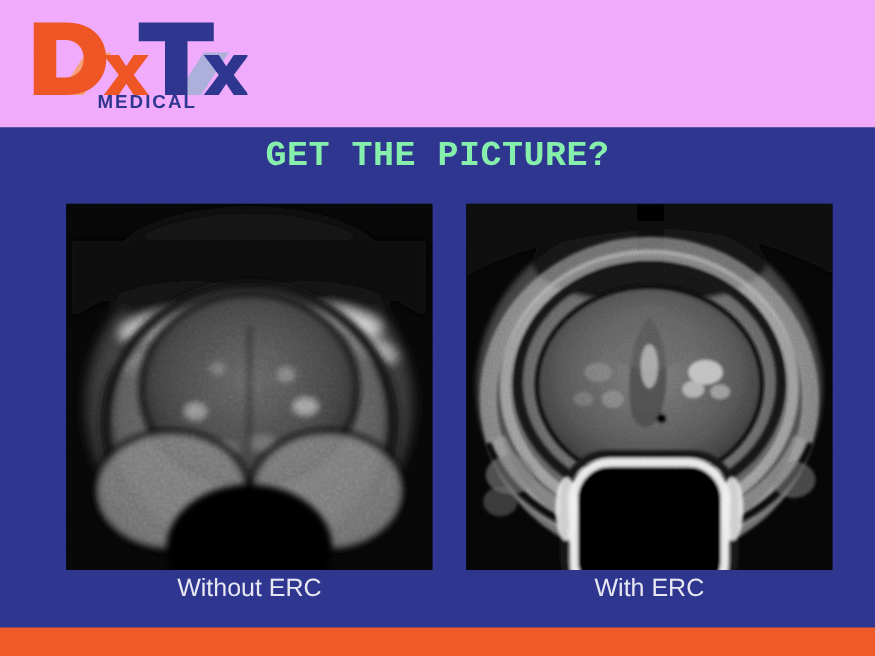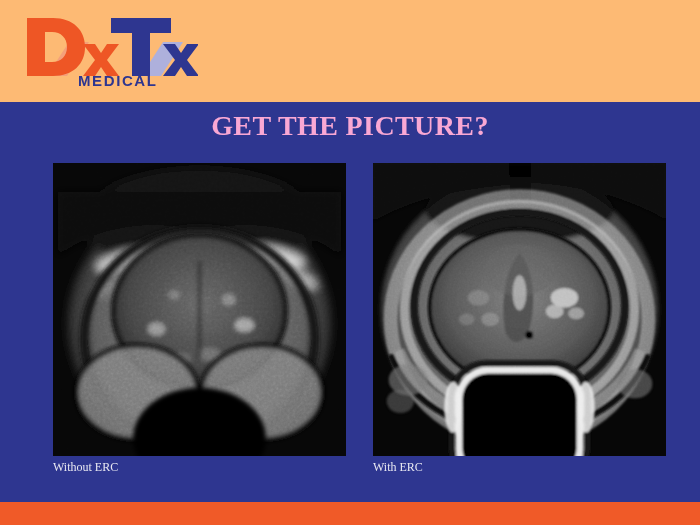--- a/index.html
+++ b/index.html
@@ -7,58 +7,58 @@
   body {
     font-family:"Liberation Sans", sans-serif;
     background:#2e3690;
     overflow:hidden;
     position:relative;
   }
 
   
   #header {
     position:absolute; left:0; top:0; width:700px; height:102px;
-    background:#fdba74;
+    background:#f0abfc;
   }
   #logo {
     position:absolute; left:23px; top:14px;
     width:175px; height:76px;
   }
 
   
   #slide {
     position:absolute; left:0; top:102px; width:700px; height:400px;
     background:#2e3690;
   }
   #title {
     position:absolute; left:0; top:8px; width:700px;
     text-align:center;
-    color:#f9a8d4;
+    color:#86efac;
     font-size:28px;
     font-weight:bold;
     letter-spacing:0.4px;
-    font-family:Liberation Serif, serif;
+    font-family:Liberation Mono, monospace;
   }
 
   #panels {
     position:absolute; left:0; top:61px; width:700px; height:295px;
   }
   .panel { position:absolute; top:0; width:293px; height:293px; }
   #panel-left  { left:53px; }
   #panel-right { left:373px; }
   .scan {
     width:293px; height:293px; display:block;
     background:#000;
   }
   .caption {
     position:absolute; top:297px; left:0; width:293px;
-    text-align:left;
+    text-align:center;
     color:#e8e8f2;
-    font-size:12px;
-    font-family:Liberation Serif, serif;
+    font-size:20px;
+    font-family:Liberation Sans, sans-serif;
   }
 
   
   #footer-bar {
     position:absolute; left:0; top:502px; width:700px; height:23px;
     background:#f05a28;
   }
 </style>
 </head>
 <body>

